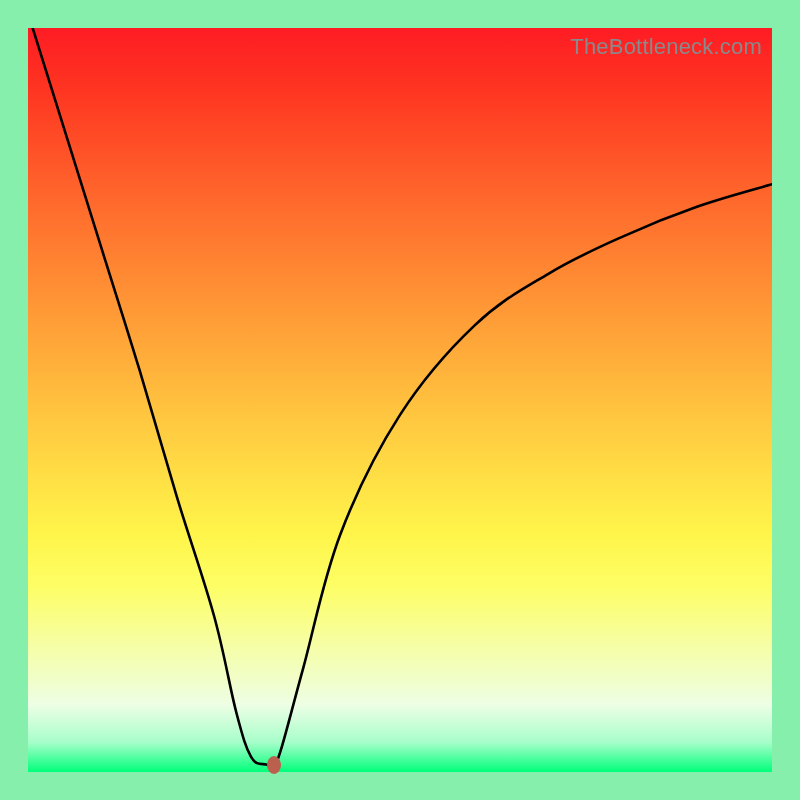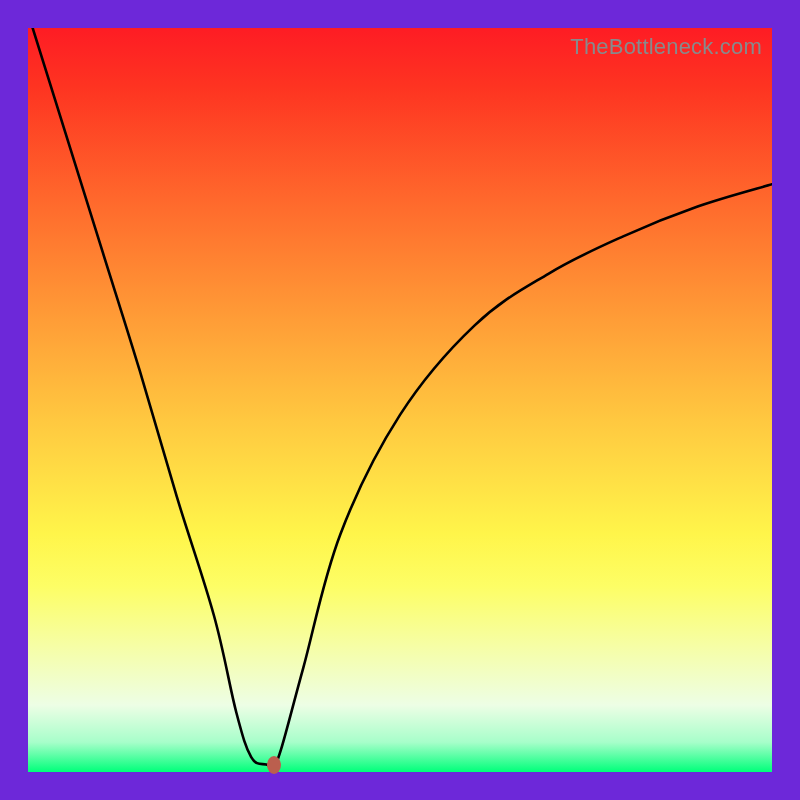--- a/index.html
+++ b/index.html
@@ -1,20 +1,20 @@
 <!DOCTYPE html>
 <html><head>
 <meta charset="utf-8">
 <style>
   * { margin: 0; padding: 0; box-sizing: border-box; }
   html, body { width: 800px; height: 800px; overflow: hidden; background: #000; }
   .frame {
     width: 800px;
     height: 800px;
-    background: #6d28d9;
+    background: #86efac;
     position: relative;
   }
   .plot-area {
     position: absolute;
     left: 28px;
     top: 28px;
     width: 744px;
     height: 744px;
     background: linear-gradient(to bottom,
       #fe1c24 0%,

